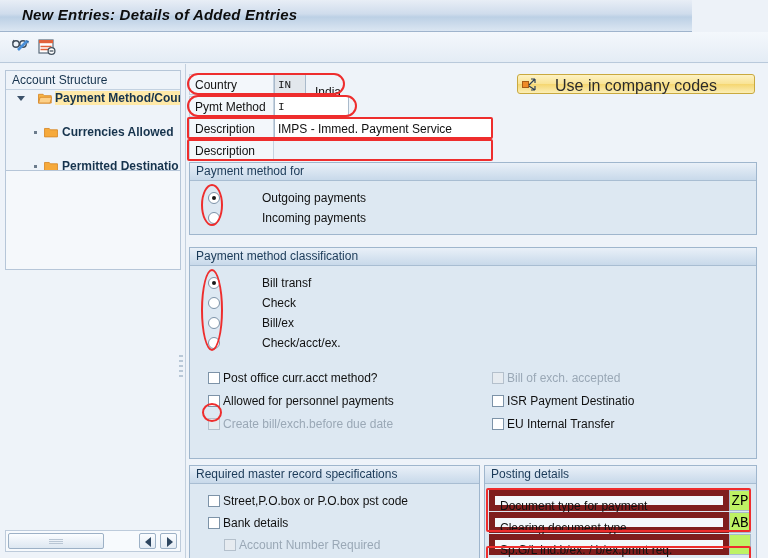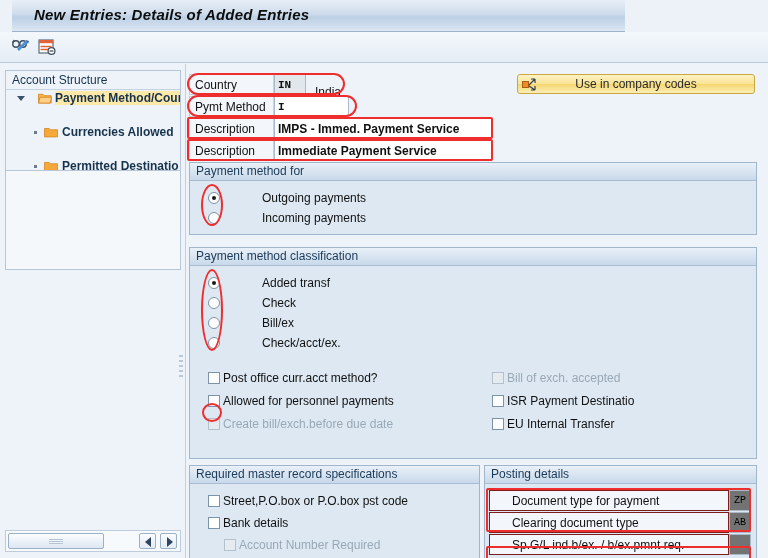--- a/index.html
+++ b/index.html
@@ -7,21 +7,21 @@
   body {
     width:768px; height:558px; overflow:hidden;
     font-family:"Liberation Sans", sans-serif;
     font-size:12px; color:#000;
     background:#edf2f8;
     position:relative;
   }
 
   
   #titlebar{
-    position:absolute; left:12px; top:0; width:613px; height:32px;
+    position:absolute; left:0; top:0; width:692px; height:32px;
     background:linear-gradient(to bottom,#e8eef6 0%,#cfdcec 45%,#bcd0e5 55%,#dbe6f2 100%);
     border-bottom:1px solid #9fb4cc;
   }
   #titlebar .title{
     position:absolute; left:22px; top:6px;
     font-size:15px; font-weight:bold; font-style:italic;
     color:#0d0d0d; letter-spacing:.2px; white-space:nowrap;
   }
 
   
@@ -99,21 +99,20 @@
   .fldlabel{
     position:absolute; left:0; top:0; height:21px; line-height:20px;
     padding-left:5px; font-size:12px; color:#111;
     background:#f3f7fb; border:1px solid #c5d3e1;
   }
   input.f{
     position:absolute; top:0; height:21px; line-height:19px;
     font-family:"Liberation Sans", sans-serif; font-size:12px; color:#111;
     border:1px solid #a9bacb; background:#fff; padding:0 3px;
     outline:none;
-    font-weight:bold;
   }
   input.f.gray{ background:#e2e7ec; text-align:left; font-family:"Liberation Mono", monospace; font-size:11px;}
   .plain{ position:absolute; top:8px; height:21px; line-height:20px; font-size:12px; color:#111;}
 
   
   .group{ position:absolute; background:#dde8f2; border:1px solid #9fb6cd; }
   .group > .gtitle{
     height:18px; line-height:17px; padding-left:6px;
     font-size:12px; color:#1b3a58;
     background:linear-gradient(to bottom,#e9f0f8,#c8d9ea);
@@ -134,38 +133,38 @@
   .chk{ position:absolute; font-size:12px; color:#111; white-space:nowrap;}
   .chk .cb{ position:absolute; left:0; top:1px; width:12px;height:12px;
     background:#fff; border:1px solid #7d93a8;}
   .chk .cl{ position:absolute; left:15px; top:0;}
   .chk.dis .cb{ background:#e6ebf0; border-color:#b4c0cc;}
   .chk.dis .cl{ color:#9aa8b6;}
 
   
   .prow{ position:absolute; height:21px;}
   .prow .plbl{
-    position:absolute; left:0; top:0; height:21px; line-height:20px; padding-left:22px;
-    font-size:12px; color:#111; background:#f3f7fb; border:1px solid #7f1d1d;
+    position:absolute; left:0; top:0; height:21px; line-height:20px; padding-left:5px;
+    font-size:12px; color:#111; background:#f3f7fb; border:6px solid #7f1d1d;
   }
   .prow input.pv{
     position:absolute; top:0; width:22px; height:21px;
-    font-family:"Liberation Mono", monospace; font-size:10px;
-    text-align:center; border:1px solid #a9bacb; background:#737373; padding:0; outline:none;
+    font-family:"Liberation Mono", monospace; font-size:14px;
+    text-align:center; border:1px solid #a9bacb; background:#bef264; padding:0; outline:none;
   }
 
   
   #ccbtn{
     position:absolute; left:517px; top:74px; width:238px; height:20px;
     background:linear-gradient(to bottom,#fdf2c4 0%,#f9e394 50%,#f5d670 51%,#fbeeb6 100%);
     border:1px solid #c9a93f; border-radius:3px; cursor:pointer;
   }
   #ccbtn .lbl{
     position:absolute; left:0; right:0; top:2px; text-align:center;
-    font-size:12px; color:#2b2b2b;
+    font-size:16px; color:#2b2b2b;
   }
   #ccbtn .ico{ position:absolute; left:4px; top:2px; width:16px;height:15px;}
 
   
   .ann{ position:absolute; border:2px solid #ee2d2d; pointer-events:none; }
   .ann.oval{ border-radius:50%/50%; }
   .ann.pill{ border-radius:12px; }
   .ann.rect{ border-radius:2px; }
 </style>
 </head>
@@ -266,41 +265,40 @@
     <input class="f" style="left: 85px; width: 75px; font-family: &quot;Liberation Mono&quot;, monospace; font-size: 11px;" value="I">
   </div>
 
   <div class="fldrow" style="left:3px; top:54px; width:303px;">
     <div class="fldlabel" style="width:85px;">Description</div>
     <input class="f" style="left: 85px; width: 218px;" value="IMPS - Immed. Payment Service">
   </div>
 
   <div class="fldrow" style="left:3px; top:76px; width:303px;">
     <div class="fldlabel" style="width:85px;">Description</div>
-    <input class="f" style="left: 85px; width: 218px;" value="Immediate Payment Service">
   </div>
 
   <div class="group" style="left:3px; top:98px; width:568px; height:73px;">
     <div class="gtitle">Payment method for</div>
     <div class="radio on" style="left:18px; top:28px;">
       <span class="ro"></span>
       <span class="rl">Outgoing payments</span>
     </div>
     <div class="radio" style="left:18px; top:48px;">
       <span class="ro"></span>
       <span class="rl">Incoming payments</span>
     </div>
   </div>
 
   <div class="group" style="left:3px; top:183px; width:568px; height:212px;">
     <div class="gtitle">Payment method classification</div>
 
     <div class="radio on" style="left:18px; top:28px;">
       <span class="ro"></span>
-      <span class="rl">Added transf</span>
+      <span class="rl">Bill transf</span>
     </div>
     <div class="radio" style="left:18px; top:48px;">
       <span class="ro"></span>
       <span class="rl">Check</span>
     </div>
     <div class="radio" style="left:18px; top:68px;">
       <span class="ro"></span>
       <span class="rl">Bill/ex</span>
     </div>
     <div class="radio" style="left:18px; top:88px;">

